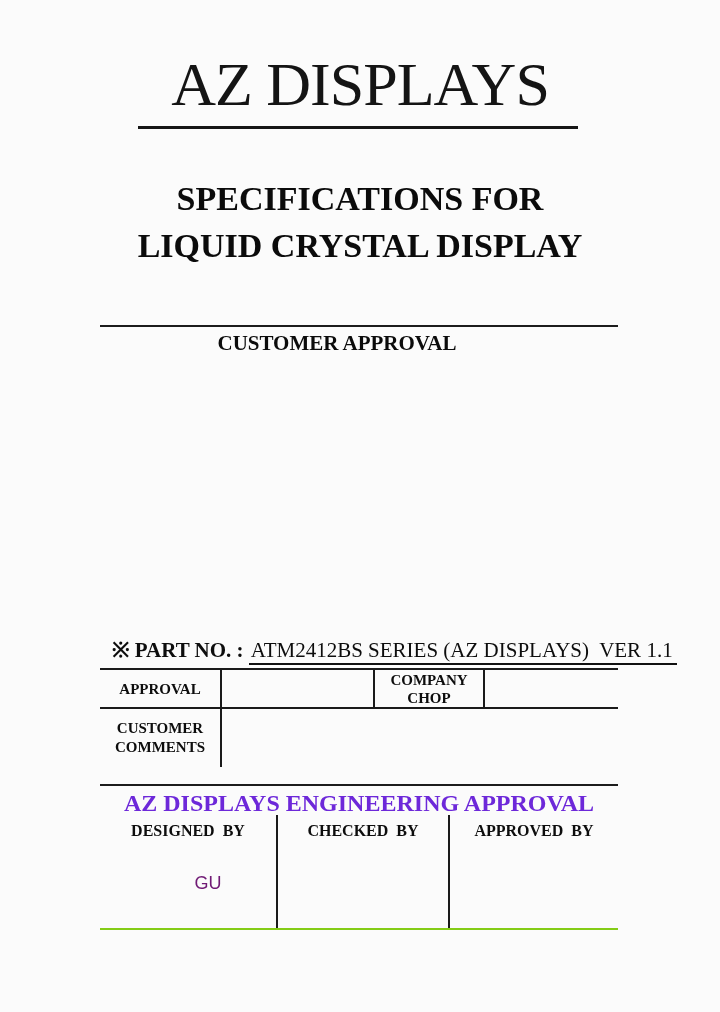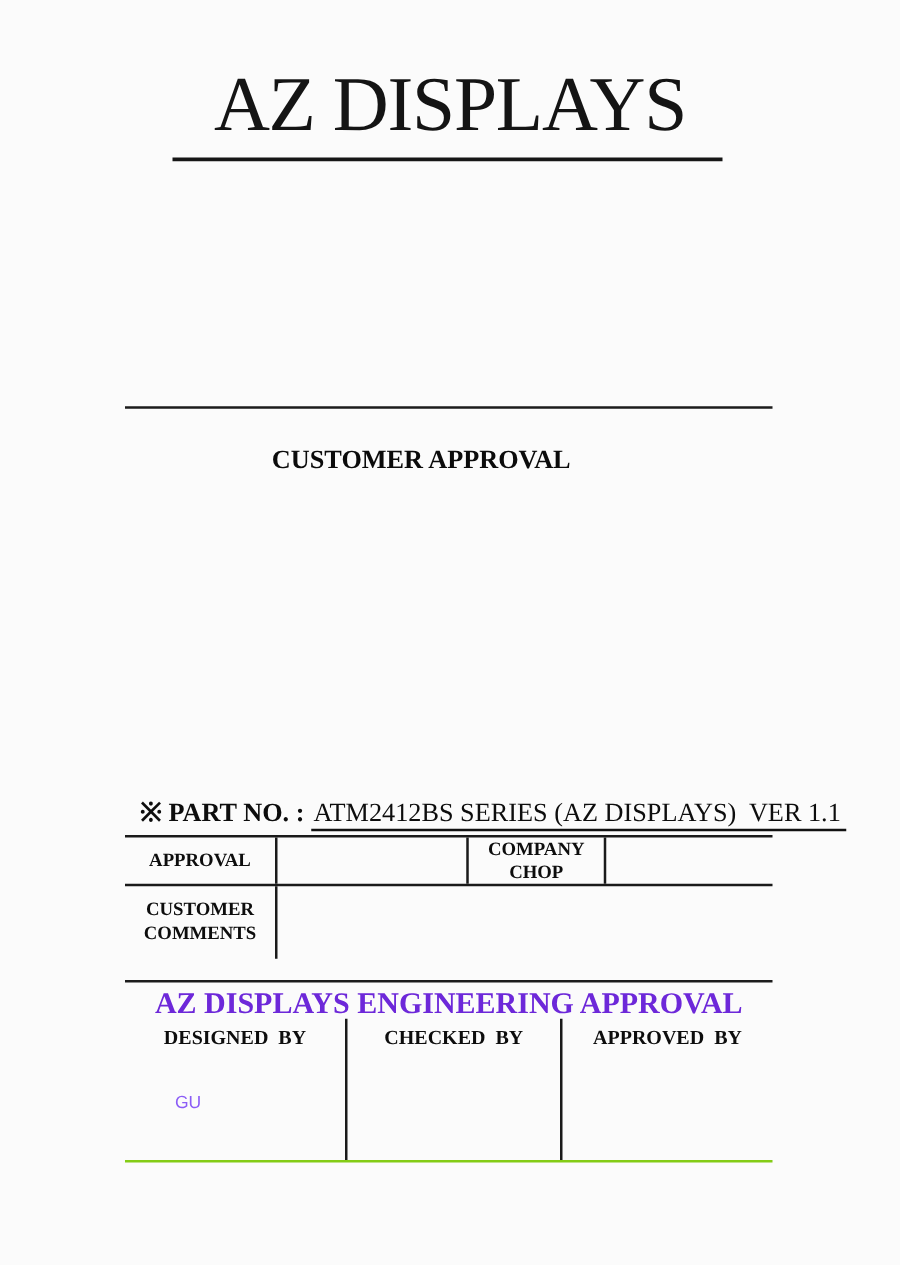--- a/index.html
+++ b/index.html
@@ -52,21 +52,20 @@
   }
   .rule-customer{ top:325px; }
   .customer-heading{
     position:absolute;
     top:331px; left:100px; width:518px;
     text-align:center;
     transform:translateX(-22px);
     font-weight:bold;
     font-size:21px;
     color:#0b0b0b;
-    margin-top:24px;
   }
   
   .part-line{
     position:absolute;
     top:639px; left:112px;
     font-size:21px;
     line-height:22px;
     white-space:pre;
   }
   .part-label{ font-weight:bold; }
@@ -137,33 +136,38 @@
     text-align:center;
     font-weight:bold;
     font-size:16px;
     white-space:pre;
   }
   .eng-signature{
     position:absolute;
     top:58px; left:0; right:0;
     box-sizing:border-box;
     padding-left:40px;
+    text-align:center;
     font-family:"Liberation Sans", sans-serif;
-    font-size:14px;
-    color:#8b5cf6;
+    font-size:18px;
+    color:#701a75;
   }
 </style>
 </head>
 <body>
 
 <div id="page">
 
   <div class="brand">AZ DISPLAYS</div>
   <div class="brand-rule"></div>
 
+  <div class="doc-title">
+    <div>SPECIFICATIONS FOR</div>
+    <div>LIQUID CRYSTAL DISPLAY</div>
+  </div>
 
   <div class="rule rule-customer"></div>
   <div class="customer-heading">CUSTOMER APPROVAL</div>
 
   <div class="part-line"><span class="part-label">※ PART NO. :</span><span> </span><span class="part-value">ATM2412BS SERIES (AZ DISPLAYS)  VER 1.1</span></div>
 
   <div class="approval-table">
     <div class="at-row1">
       <div class="cell at-c1">APPROVAL</div>
       <div class="cell at-c2"></div>

